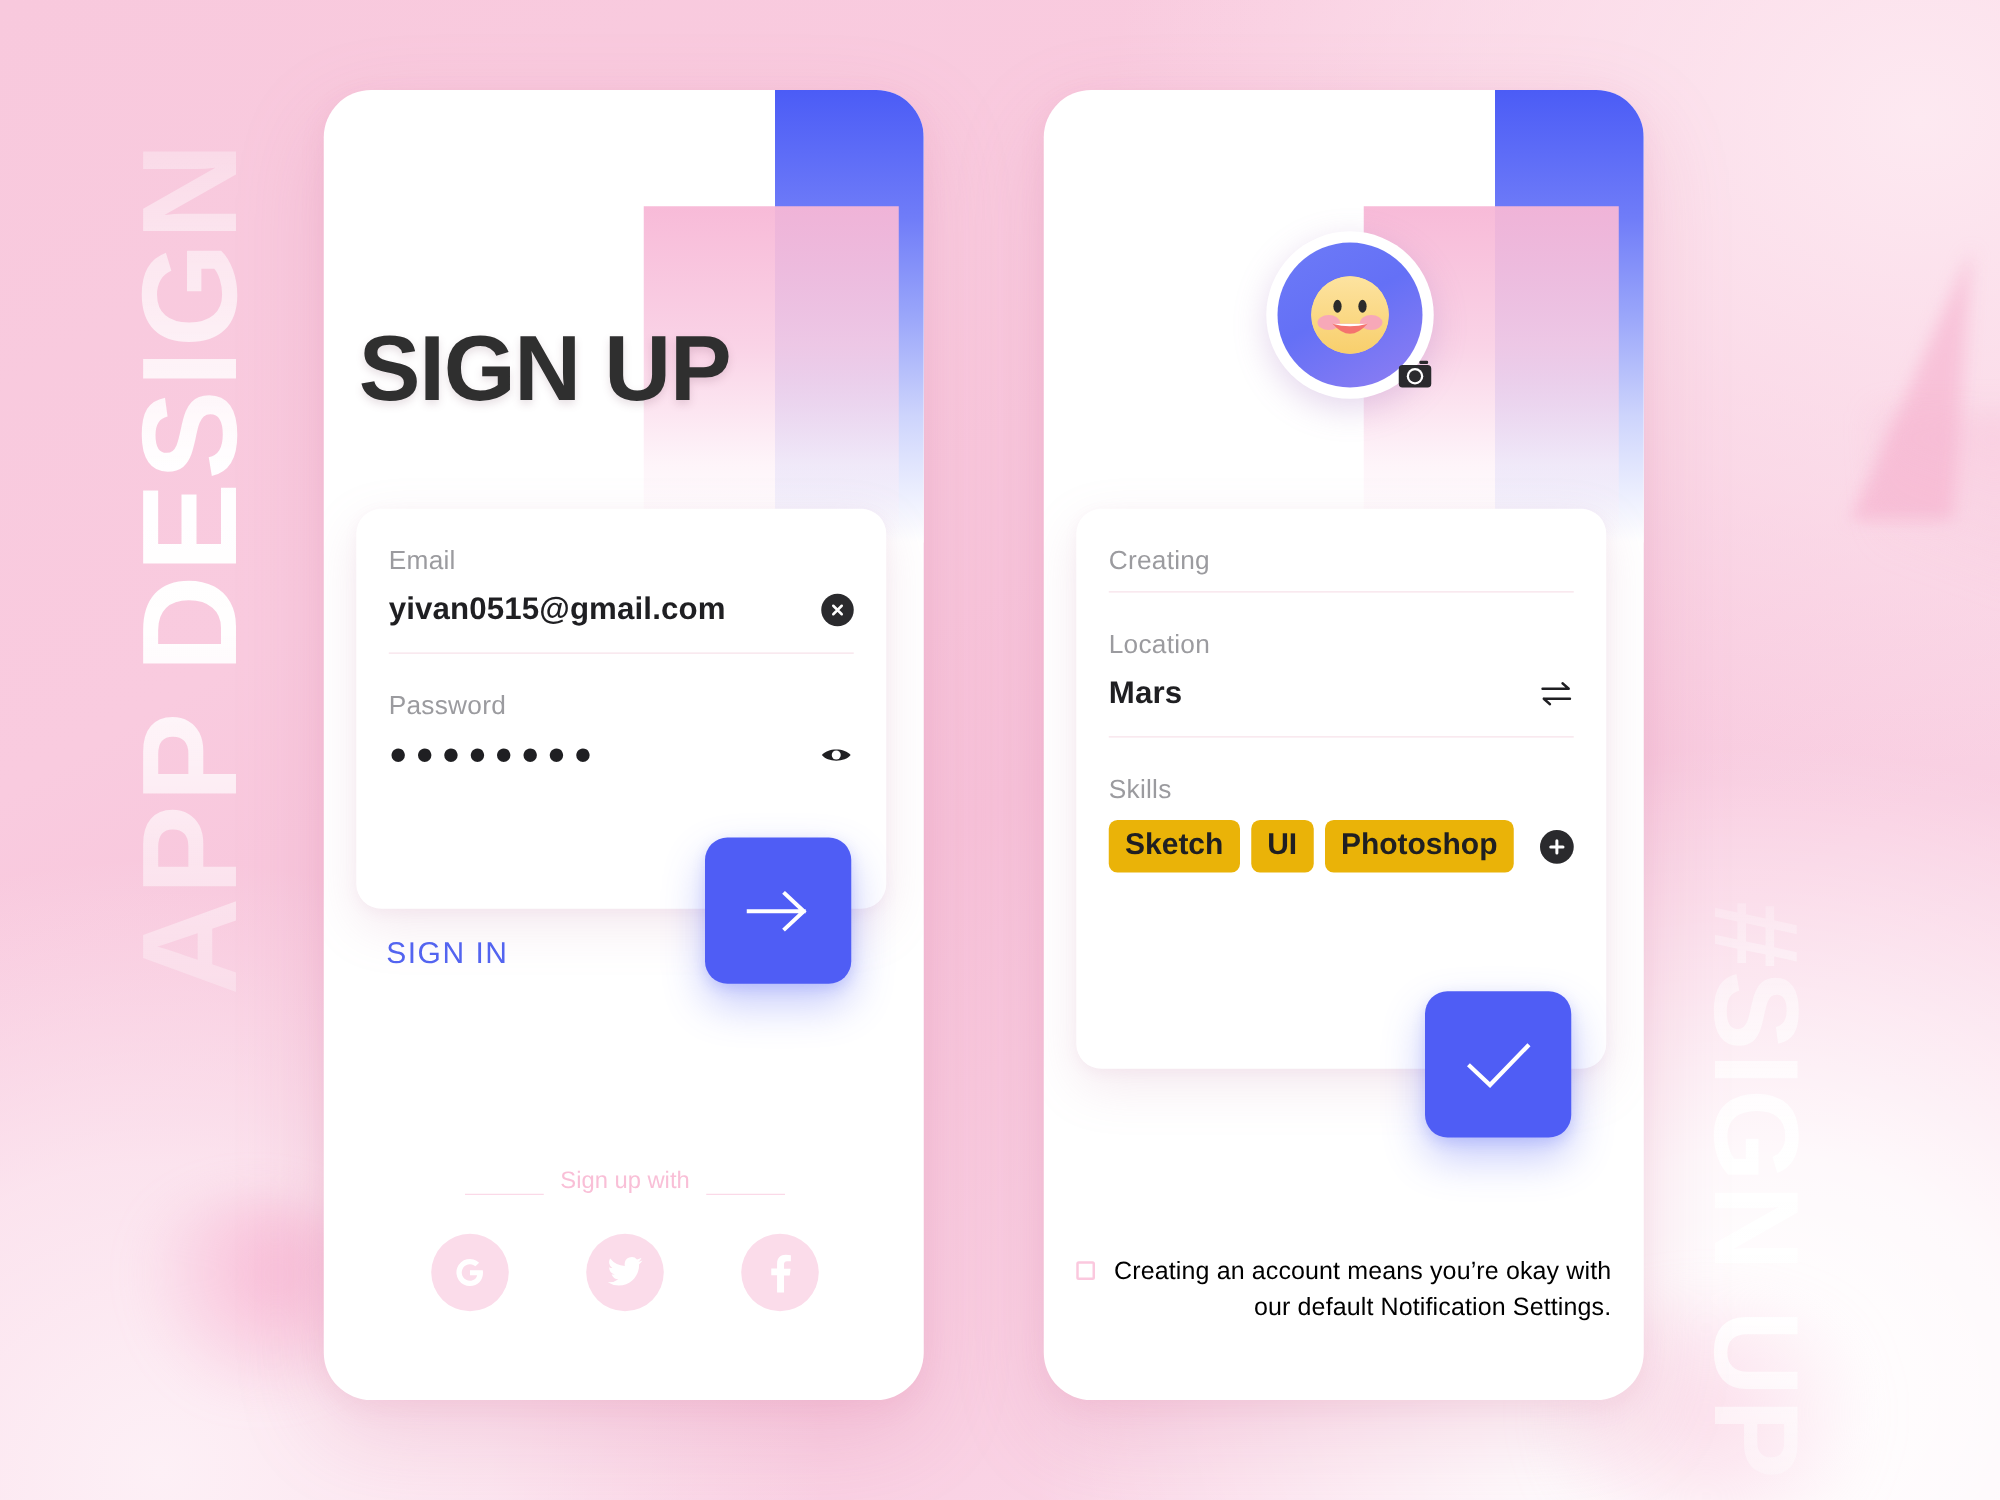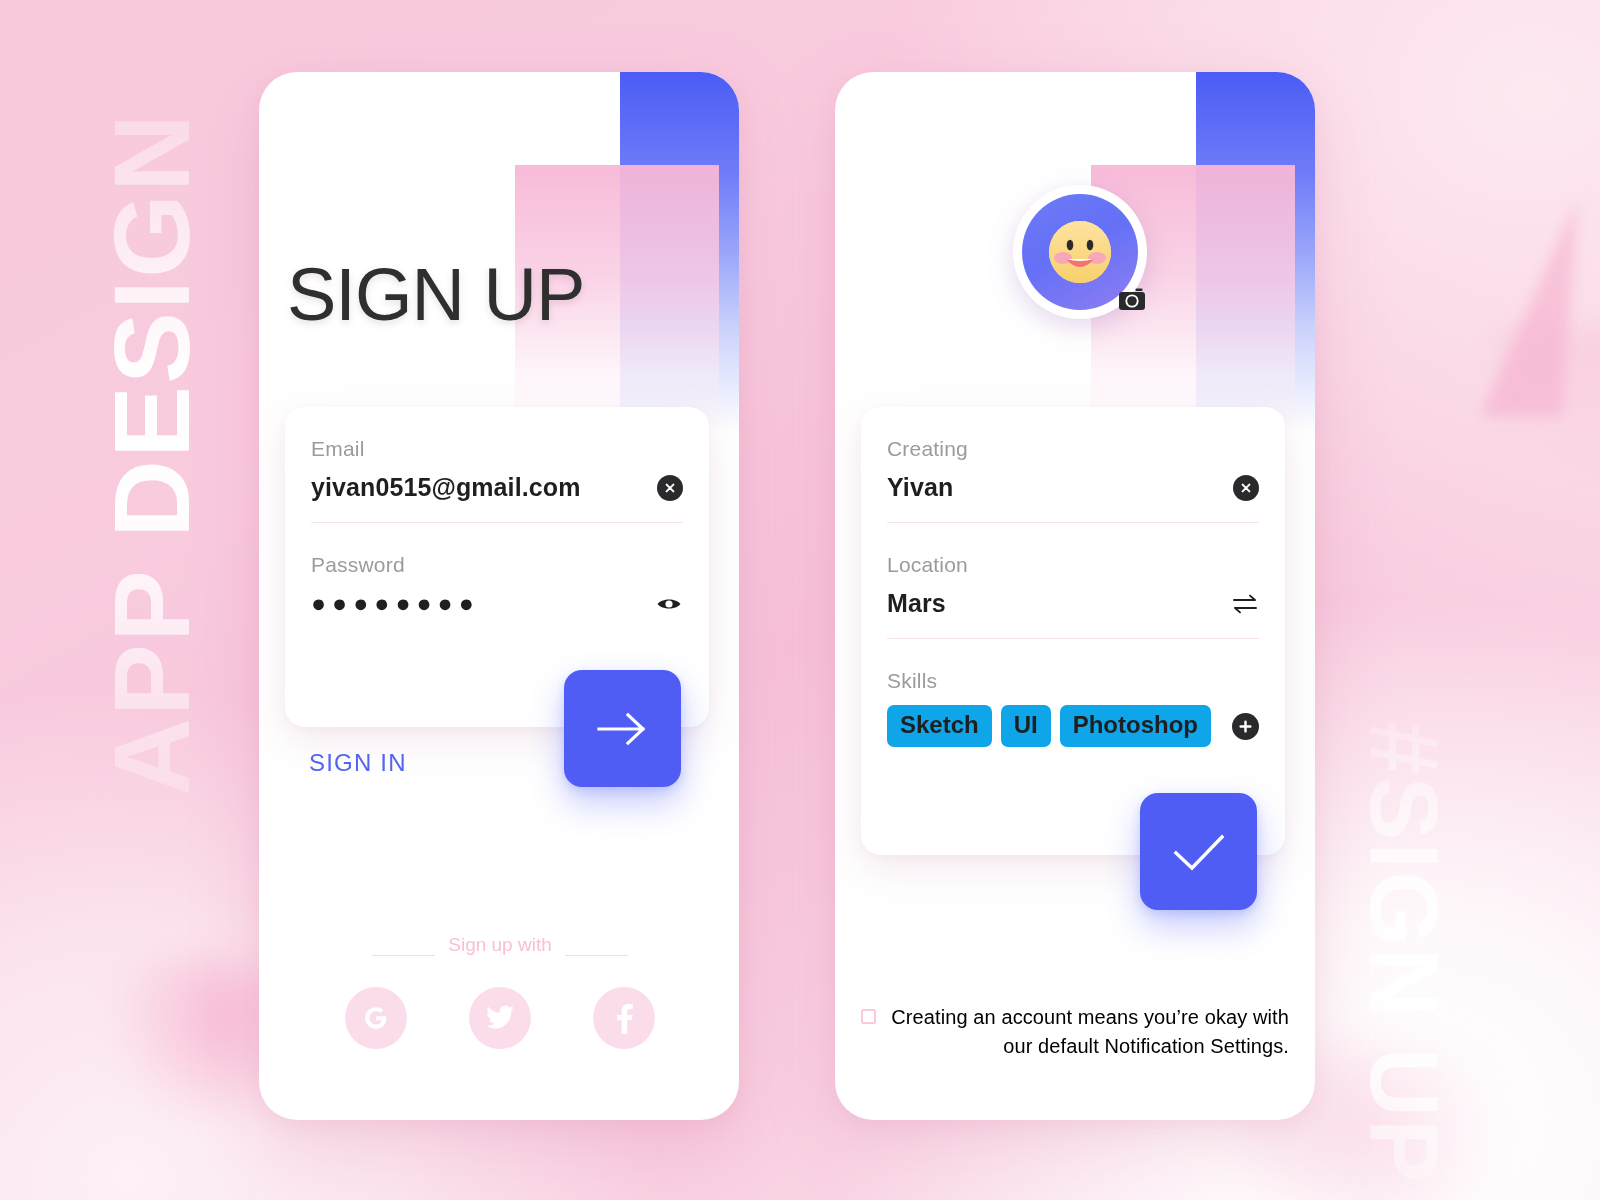--- a/index.html
+++ b/index.html
@@ -109,21 +109,21 @@
     left: 256px; top: 93px;
     width: 204px; height: 265px;
     background: linear-gradient(180deg, rgba(247,183,214,0.95) 0%, rgba(249,203,226,0.85) 42%, rgba(253,236,245,0.55) 78%, rgba(255,255,255,0.05) 100%);
   }
 
   
   #signup-title {
     position: absolute;
     left: 28px; top: 180px;
     font-size: 74px;
-    font-weight: 400;
+    font-weight: 700;
     font-stretch: condensed;
     letter-spacing: -1px;
     color: #2f2f2f;
     text-shadow: 0 3px 7px rgba(120,80,100,0.18);
   }
 
   
   .form-sheet {
     position: absolute;
     left: 26px;
@@ -173,21 +173,21 @@
   .eye-btn, .swap-btn { width: 28px; height: 28px; }
   .plus-btn {
     width: 27px; height: 27px; border-radius: 50%;
     background: #2a2a2d;
     display: flex; align-items: center; justify-content: center;
   }
 
   
   .chips { display: flex; align-items: center; gap: 9px; }
   .chip {
-    background: #0ea5e9;
+    background: #eab308;
     border-radius: 7px;
     padding: 6px 13px 8px;
     font-size: 24px;
     color: #1f1f22;
   }
 
   
   .sq-btn {
     position: absolute;
     width: 117px; height: 117px;
@@ -396,30 +396,20 @@
         <circle cx="16" cy="15" r="6.6" fill="#ffffff"></circle>
         <circle cx="16" cy="15" r="4.8" fill="#2a2a2d"></circle>
       </svg>
     </div>
   </div>
 
   <div class="form-sheet" id="form-right">
 
     <div class="field">
       <div class="field-label">Creating</div>
-      <div class="field-row">
-        <div class="field-value" placeholder="Enter a username">Yivan</div>
-        <div class="icn">
-          <div class="clear-btn">
-            <svg width="14" height="14" viewBox="0 0 14 14">
-                <path d="M3.6 3.6 L10.4 10.4 M10.4 3.6 L3.6 10.4" stroke="#ffffff" stroke-width="2" stroke-linecap="round"></path>
-              </svg>
-          </div>
-        </div>
-      </div>
     </div>
     <div class="divider"></div>
 
     <div class="field">
       <div class="field-label">Location</div>
       <div class="field-row">
         <div class="field-value" placeholder="Choose a location">Mars</div>
         <div class="icn swap-btn">
           <svg width="28" height="24" viewBox="0 0 28 24">
             <path d="M3 8 H24 M19 3.6 L24 8" fill="none" stroke="#1f1f22" stroke-width="1.9" stroke-linecap="round" stroke-linejoin="round"></path>

